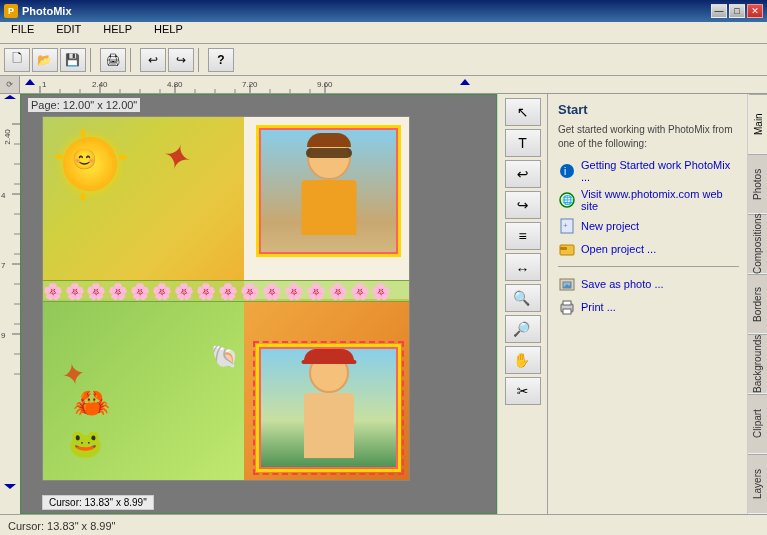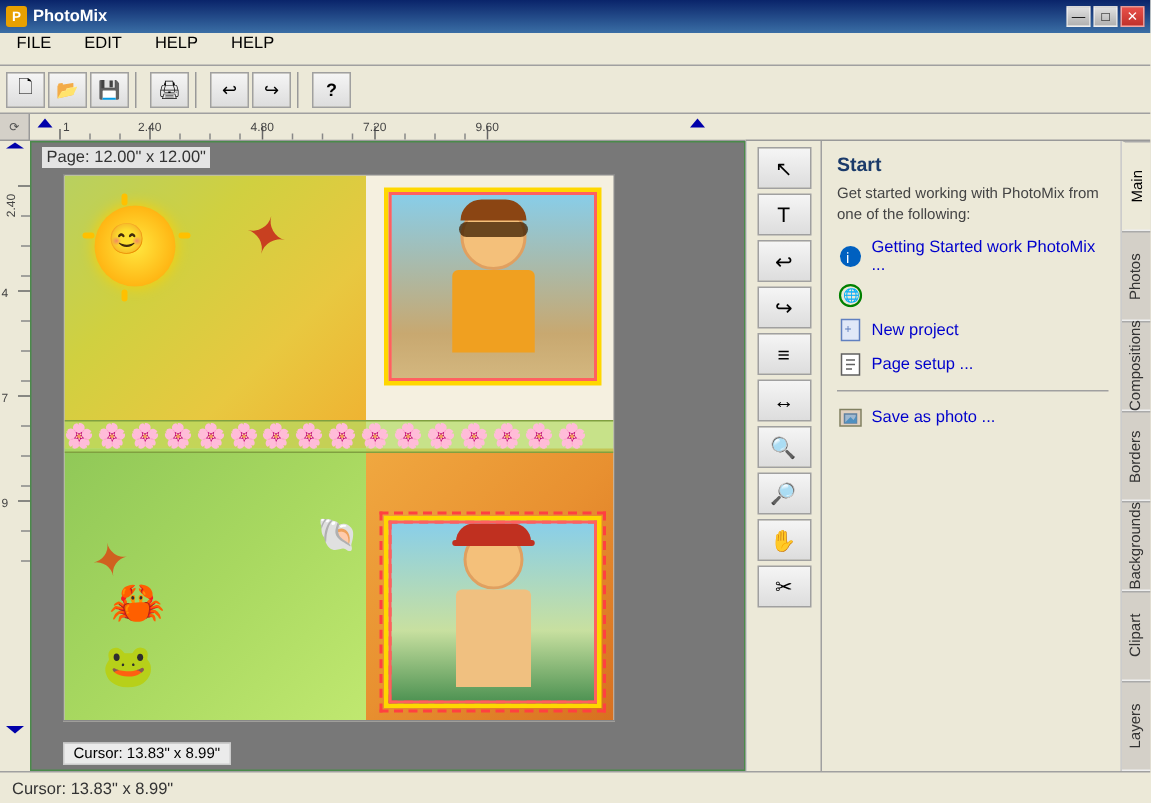--- a/index.html
+++ b/index.html
@@ -538,63 +538,72 @@
             <span>Getting Started work PhotoMix ...</span>
           </div>
 
           <div class="panel-link">
             <div class="link-icon">
               <svg width="16" height="16">
                   <circle cx="8" cy="8" r="7" fill="none" stroke="#008000" stroke-width="1.5"></circle>
                   <text x="3" y="11" font-size="9" fill="#008000">🌐</text>
                 </svg>
             </div>
+            <span>Visit www.photomix.com web site</span>
           </div>
 
           <div class="panel-link">
             <div class="link-icon">
               <svg width="16" height="16">
                   <rect x="2" y="1" width="12" height="14" fill="#e0e8f8" stroke="#6080c0" stroke-width="1"></rect>
                   <text x="4" y="10" font-size="8" fill="#6080c0">+</text>
                 </svg>
             </div>
             <span>New project</span>
           </div>
 
-
           <div class="panel-link">
             <div class="link-icon">
               <svg width="16" height="16">
-                  <rect x="2" y="1" width="12" height="14" fill="white" stroke="#606060" stroke-width="1"></rect>
-                  <line x1="5" y1="5" x2="11" y2="5" stroke="#606060" stroke-width="1"></line>
-                  <line x1="5" y1="8" x2="11" y2="8" stroke="#606060" stroke-width="1"></line>
-                  <line x1="5" y1="11" x2="9" y2="11" stroke="#606060" stroke-width="1"></line>
+                  <rect x="1" y="4" width="14" height="10" rx="1" fill="#f0c040" stroke="#c08000" stroke-width="1"></rect>
+                  <rect x="1" y="6" width="7" height="3" rx="1" fill="#c08000"></rect>
                 </svg>
             </div>
-            <span>Page setup ...</span>
+            <span>Open project ...</span>
           </div>
+
         </div>
 
         <div class="panel-divider"></div>
 
         <div>
 
           <div class="panel-link">
             <div class="link-icon">
               <svg width="16" height="16">
                   <rect x="1" y="3" width="14" height="11" fill="#e0d0c0" stroke="#808060" stroke-width="1"></rect>
                   <rect x="4" y="6" width="8" height="6" fill="#a0b8d0" stroke="#6080a0" stroke-width="1"></rect>
                   <polygon points="4,12 8,8 10,10 12,7 12,12" fill="#5090c0"></polygon>
                 </svg>
             </div>
             <span>Save as photo ...</span>
           </div>
 
 
 
+          <div class="panel-link">
+            <div class="link-icon">
+              <svg width="16" height="16">
+                  <rect x="2" y="5" width="12" height="8" rx="1" fill="#d0d0d0" stroke="#606060" stroke-width="1"></rect>
+                  <rect x="4" y="2" width="8" height="4" fill="white" stroke="#606060" stroke-width="1"></rect>
+                  <rect x="4" y="10" width="8" height="5" fill="white" stroke="#606060" stroke-width="1"></rect>
+                </svg>
+            </div>
+            <span>Print ...</span>
+          </div>
         </div>
       </div>
 
       <div id="panel-tabs">
         <div class="panel-tab active">Main</div>
         <div class="panel-tab">Photos</div>
         <div class="panel-tab">Compositions</div>
         <div class="panel-tab">Borders</div>
         <div class="panel-tab">Backgrounds</div>
         <div class="panel-tab">Clipart</div>

